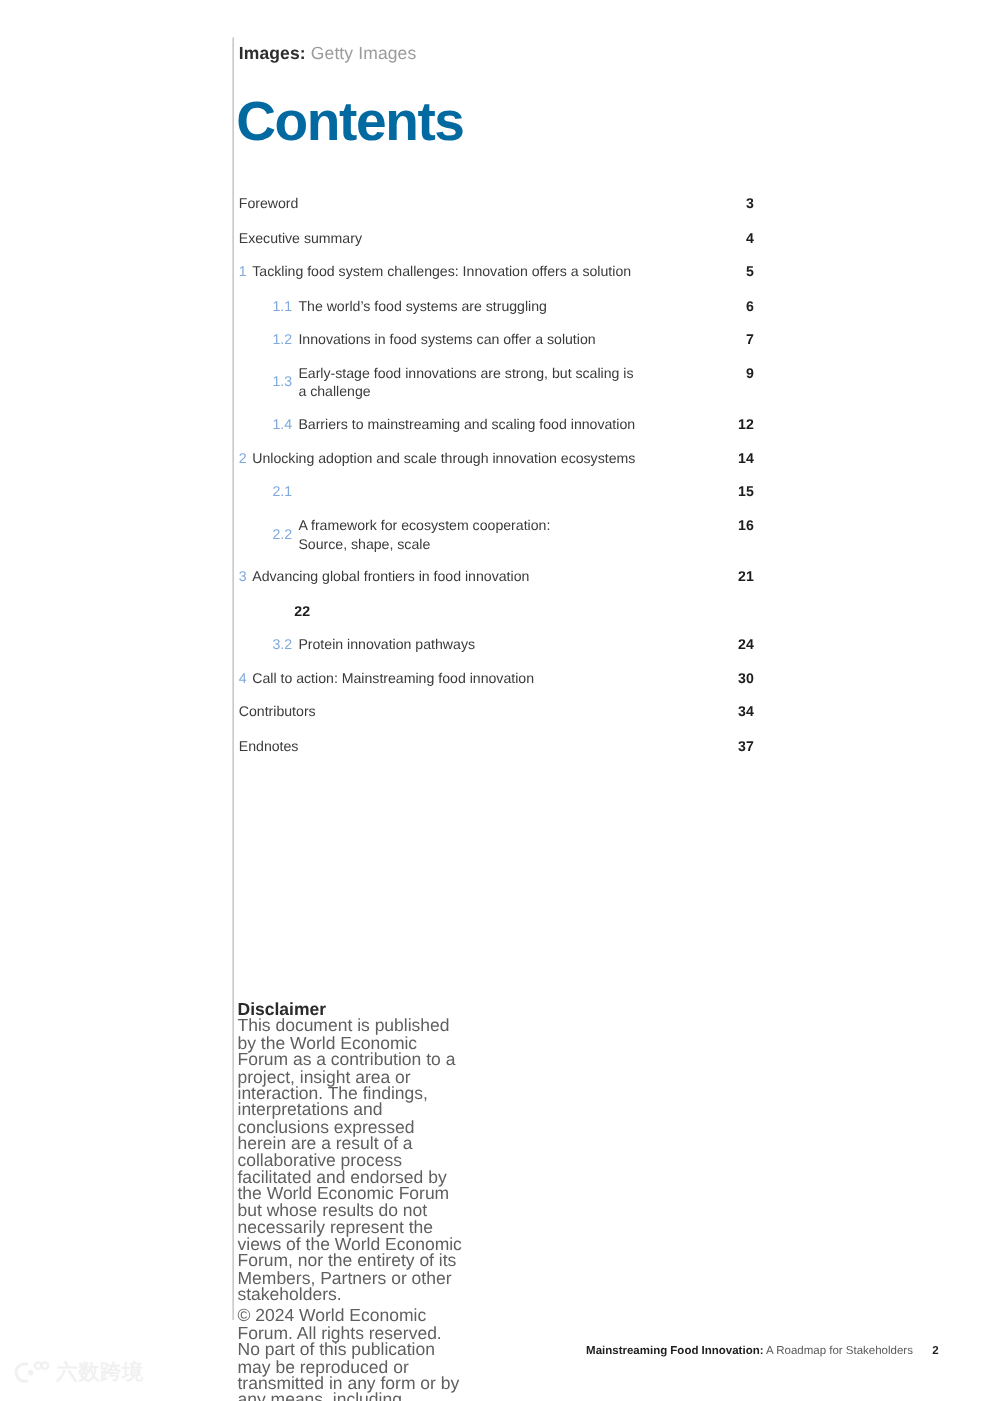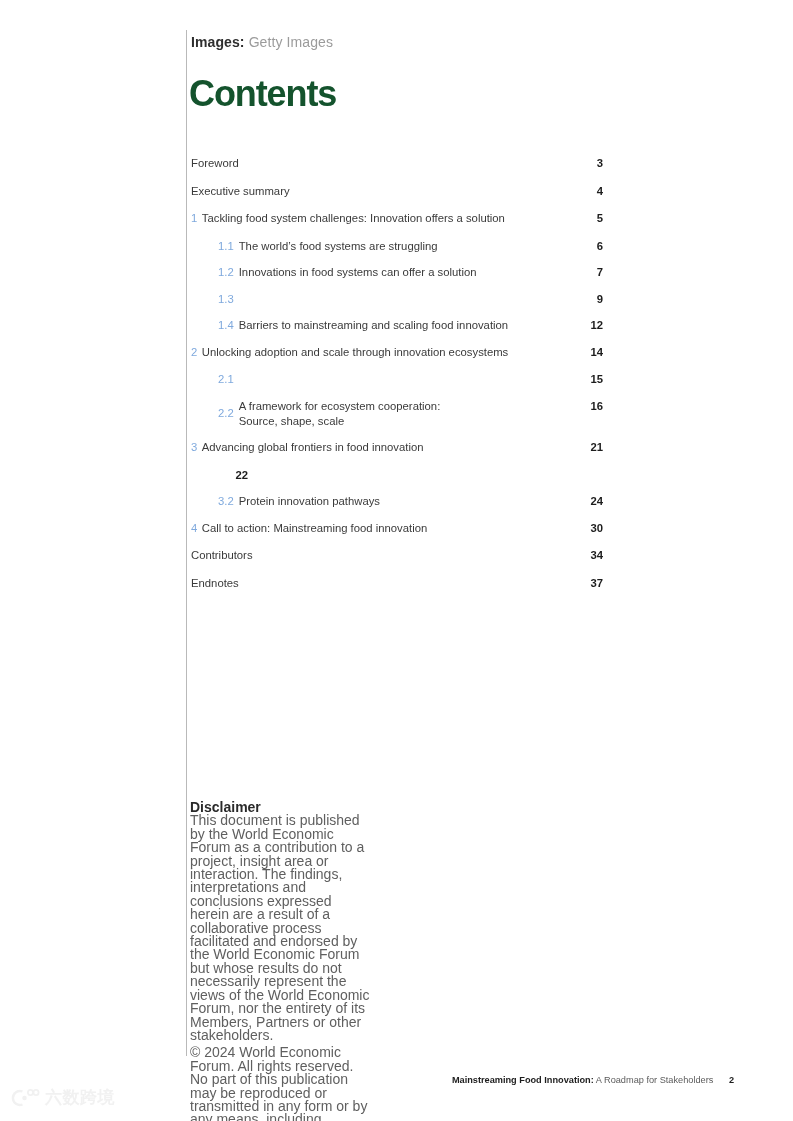--- a/index.html
+++ b/index.html
@@ -48,24 +48,24 @@
   }
   .credit .v {
     color: #9b9b9b;
   }
 
   
   .title {
     position: absolute;
     left: 189px;
     top: 76px;
-    font-size: 36px;
+    font-size: 44px;
     font-weight: bold;
     letter-spacing: -1.1px;
-    color: #14532d;
+    color: #0369a1;
     line-height: 1;
   }
 
   
   .toc {
     position: absolute;
     left: 191px;
     top: 156px;
     width: 412px;
   }
@@ -134,21 +134,21 @@
   .disclaimer p {
     margin: 0;
   }
   .disclaimer p + p {
     margin-top: 4px;
   }
 
   
   .footer {
     position: absolute;
-    right: 59px;
+    right: 42px;
     top: 1075px;
     font-size: 9.2px;
     white-space: nowrap;
     color: #4a4a4a;
   }
   .footer .f-bold {
     font-weight: bold;
     color: #1d1d1d;
   }
   .footer .f-sub {
@@ -227,20 +227,21 @@
       <div class="toc-row lvl2">
         <div class="toc-label">
           <span class="toc-num">1.2</span>
           <span class="toc-text"><span>Innovations in food systems can offer a solution</span></span>
         </div>
         <div class="toc-page">7</div>
       </div>
       <div class="toc-row lvl2">
         <div class="toc-label">
           <span class="toc-num">1.3</span>
+          <span class="toc-text"><span>Early-stage food innovations are strong, but scaling is</span><span class="ln2">a challenge</span></span>
         </div>
         <div class="toc-page">9</div>
       </div>
       <div class="toc-row lvl2">
         <div class="toc-label">
           <span class="toc-num">1.4</span>
           <span class="toc-text"><span>Barriers to mainstreaming and scaling food innovation</span></span>
         </div>
         <div class="toc-page">12</div>
       </div>

